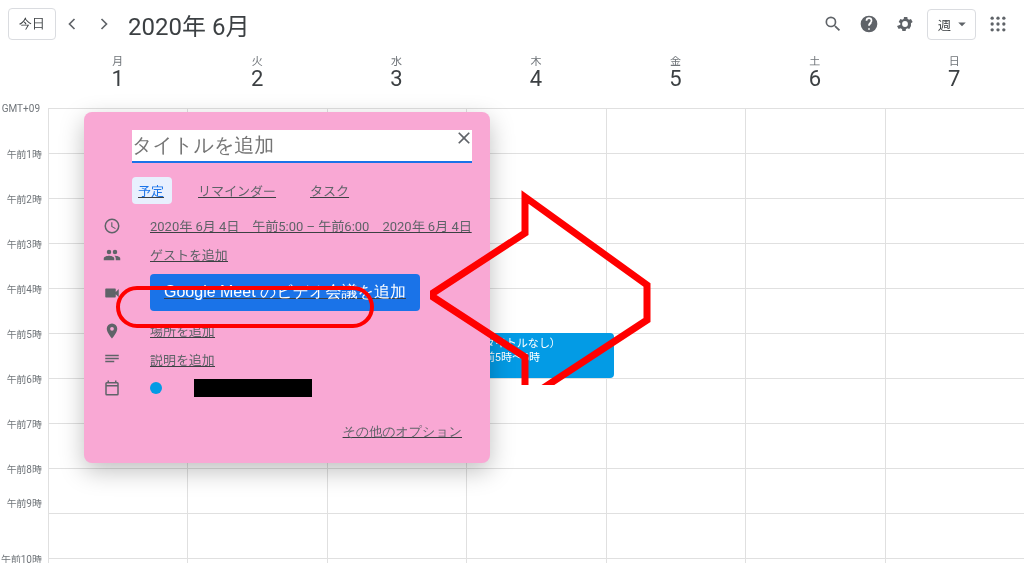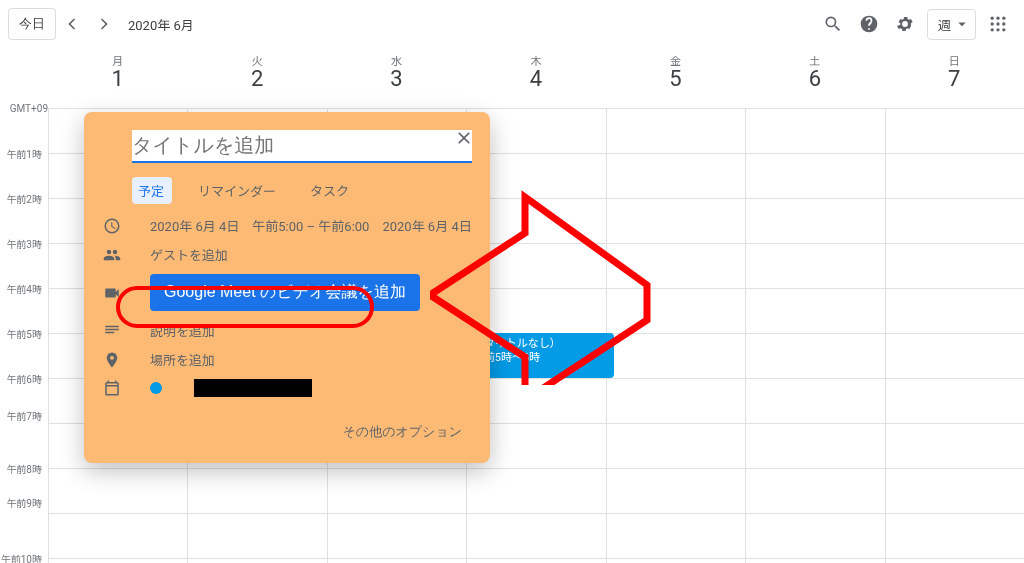--- a/index.html
+++ b/index.html
@@ -15,49 +15,49 @@
     font-family:"Roboto","Noto Sans JP",Arial,sans-serif;
   }
   html,body{margin:0;padding:0;width:1024px;height:563px;background:#fff;overflow:hidden;
     color:var(--g-grey1);font-size:13px;}
   
   .topbar{display:flex;align-items:center;height:48px;padding:0 8px;}
   .today-btn{border:1px solid #dadce0;border-radius:4px;padding:6px 10px;font-size:13px;
     color:var(--g-grey1);background:#fff;cursor:pointer;}
   .nav-btn{width:32px;height:32px;border:none;background:none;cursor:pointer;color:var(--g-grey2);
     font-size:16px;display:flex;align-items:center;justify-content:center;border-radius:50%;}
-  .title{font-size:13px;color:var(--g-grey1);margin-left:8px;font-weight:400;}
+  .title{font-size:24px;color:var(--g-grey1);margin-left:8px;font-weight:400;}
   .spacer{flex:1;}
   .icon-btn{width:36px;height:36px;border:none;background:none;cursor:pointer;color:var(--g-grey2);
     display:flex;align-items:center;justify-content:center;border-radius:50%;}
   .icon-btn svg{width:20px;height:20px;fill:var(--g-grey2);}
   .view-dd{display:flex;align-items:center;border:1px solid #dadce0;border-radius:4px;
     padding:5px 4px 5px 10px;font-size:13px;color:var(--g-grey1);cursor:pointer;margin:0 4px;}
   .view-dd svg{width:18px;height:18px;fill:var(--g-grey2);margin-left:2px;}
   .apps-btn svg{width:20px;height:20px;}
 
   
   .cal{position:relative;height:515px;}
   .timecol{position:absolute;left:0;top:0;width:48px;text-align:right;color:var(--g-grey3);font-size:10px;}
-  .tz{position:absolute;top:55px;right:0;}
+  .tz{position:absolute;top:55px;right:8px;}
   .hlabel{position:absolute;right:6px;transform:translateY(-50%);}
   .days{position:absolute;left:48px;right:0;top:0;height:100%;}
   .dayhead{display:flex;height:60px;}
   .dh{flex:1;text-align:center;position:relative;}
   .dh .dow{font-size:11px;color:var(--g-grey3);margin-top:4px;}
   .dh .dom{font-size:22px;color:var(--g-grey1);margin-top:-2px;font-weight:400;}
   .gridarea{position:absolute;left:0;right:0;top:60px;bottom:0;}
   .gridarea .row{position:absolute;left:0;right:0;border-top:1px solid var(--g-border);}
   .colline{position:absolute;top:0;bottom:0;border-left:1px solid var(--g-border);}
   .event{position:absolute;background:var(--g-event);color:#fff;border-radius:4px;padding:4px 6px;
     font-size:11px;line-height:1.25;cursor:pointer;}
 
   
-  .dlg{position:absolute;left:84px;top:112px;width:370px;background:#fdba74;border-radius:8px;
-    box-shadow:0 8px 24px rgba(0,0,0,.25);padding:18px 18px 14px 18px;z-index:20;}
+  .dlg{position:absolute;left:84px;top:112px;width:370px;background:#f9a8d4;border-radius:8px;
+    box-shadow:0 8px 24px rgba(0,0,0,.25);padding:18px 18px 14px 18px;z-index:20;text-decoration:underline;}
   .dlg .close{position:absolute;top:8px;right:8px;}
   .title-input{width:92%;margin-left:30px;border:none;border-bottom:2px solid var(--g-blue);
     font-size:20px;color:var(--g-grey2);padding:4px 0;outline:none;}
   .tabs{display:flex;gap:18px;margin:14px 0 12px 30px;font-size:13px;}
   .tab{color:var(--g-grey2);cursor:pointer;padding:4px 8px;border-radius:4px;}
   .tab.active{color:var(--g-blue-tab);background:var(--g-light-blue);padding-left:6px;}
   .drow{display:flex;align-items:center;gap:28px;margin:10px 0;color:var(--g-grey2);font-size:13px;}
   .drow .ic{width:20px;display:flex;justify-content:center;}
   .drow .ic svg{width:18px;height:18px;fill:var(--g-grey2);}
   .meet-btn{background:var(--g-blue);color:#fff;border:none;border-radius:4px;padding:8px 14px;
@@ -127,21 +127,21 @@
 
 <div class="cal">
   <div class="timecol">
     <div class="tz">GMT+09</div>
     <div class="hlabel" style="top:105px">午前1時</div>
     <div class="hlabel" style="top:150px">午前2時</div>
     <div class="hlabel" style="top:195px">午前3時</div>
     <div class="hlabel" style="top:240px">午前4時</div>
     <div class="hlabel" style="top:285px">午前5時</div>
     <div class="hlabel" style="top:330px">午前6時</div>
-    <div class="hlabel" style="top:367px">午前7時</div>
+    <div class="hlabel" style="top:375px">午前7時</div>
     <div class="hlabel" style="top:420px">午前8時</div>
     <div class="hlabel" style="top:454px">午前9時</div>
     <div class="hlabel" style="top:510px">午前10時</div>
   </div>
 
   <div class="days">
     <div class="dayhead">
       <div class="dh">
           <div class="dow">月</div>
           <div class="dom">1</div>
@@ -240,33 +240,33 @@
         <svg viewBox="0 0 24 24">
           <path d="M17 10.5V7a1 1 0 00-1-1H4a1 1 0 00-1 1v10a1 1 0 001 1h12a1 1 0 001-1v-3.5l4 4v-11z"></path>
         </svg>
       </span>
     <button class="meet-btn">Google Meet のビデオ会議を追加</button>
   </div>
 
   <div class="drow">
     <span class="ic">
         <svg viewBox="0 0 24 24">
+          <path d="M12 2a7 7 0 00-7 7c0 5.25 7 13 7 13s7-7.75 7-13a7 7 0 00-7-7zm0 9.5A2.5 2.5 0 1114.5 9 2.5 2.5 0 0112 11.5z"></path>
+        </svg>
+      </span>
+    <span>場所を追加</span>
+  </div>
+
+  <div class="drow">
+    <span class="ic">
+        <svg viewBox="0 0 24 24">
           <path d="M3 5h18v2H3zm0 4h18v2H3zm0 4h12v2H3z"></path>
         </svg>
       </span>
     <span>説明を追加</span>
-  </div>
-
-  <div class="drow">
-    <span class="ic">
-        <svg viewBox="0 0 24 24">
-          <path d="M12 2a7 7 0 00-7 7c0 5.25 7 13 7 13s7-7.75 7-13a7 7 0 00-7-7zm0 9.5A2.5 2.5 0 1114.5 9 2.5 2.5 0 0112 11.5z"></path>
-        </svg>
-      </span>
-    <span>場所を追加</span>
   </div>
 
   <div class="drow">
     <span class="ic">
         <svg viewBox="0 0 24 24">
           <path d="M19 4h-1V2h-2v2H8V2H6v2H5a2 2 0 00-2 2v14a2 2 0 002 2h14a2 2 0 002-2V6a2 2 0 00-2-2zm0 16H5V10h14zm0-12H5V6h14z"></path>
         </svg>
       </span>
     <span class="cal-dot"></span>
     <span class="black-box"></span>

